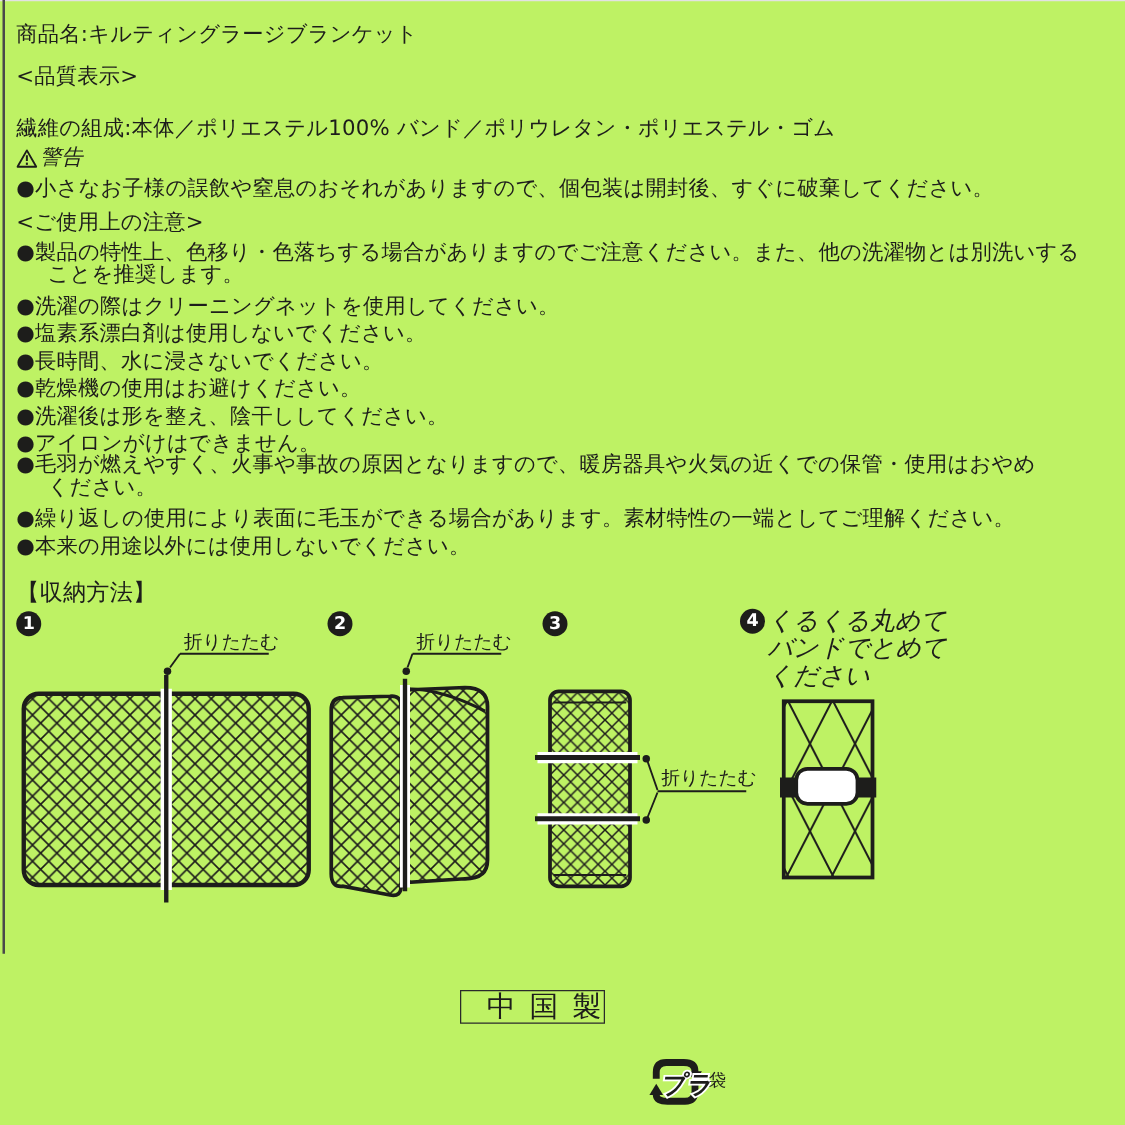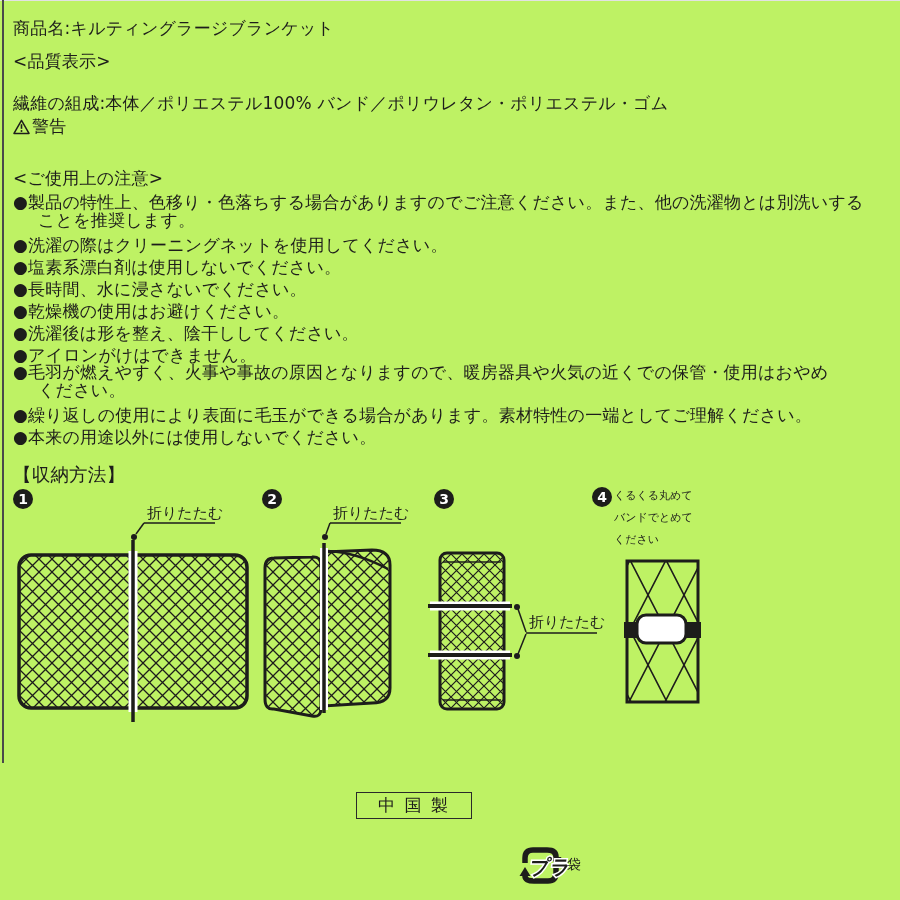--- a/index.html
+++ b/index.html
@@ -2,28 +2,28 @@
 <html><head>
 <meta charset="utf-8">
 <style>
   html,body{margin:0;padding:0;background:#fff;}
   .page{position:relative;width:900px;height:900px;background:#bef264;overflow:hidden;
         font-family:"DejaVu Sans",sans-serif;color:#1d1d1b;}
   .topline{position:absolute;left:0;top:0;width:900px;height:1px;background:#e2e2e2;}
   .leftline{position:absolute;left:2px;top:0;width:2px;height:763px;background:#4a4a4a;}
   .ln{position:absolute;left:13px;font-size:17px;line-height:19px;white-space:nowrap;letter-spacing:.2px;}
   .indent{left:38px;}
-  .warn-wrap{display:flex;align-items:center;gap:2px;}
+  .warn-wrap{display:flex;align-items:center;gap:2px;font-style:italic;}
   .warn-tri{margin-top:1px;}
   .sec-head{font-size:18.5px;}
   .badge{position:absolute;width:20px;height:20px;border-radius:50%;background:#1d1d1b;color:#fff;
          font-size:14px;font-weight:bold;text-align:center;line-height:20px;}
-  .cap{position:absolute;font-size:11px;line-height:20px;white-space:nowrap;}
-  .origin-box{position:absolute;left:356px;top:792px;width:114px;height:25px;border:1.5px solid #2a2a2a;
-              display:flex;align-items:center;justify-content:center;font-size:17px;letter-spacing:2px;}
+  .cap{position:absolute;font-size:20px;line-height:20px;white-space:nowrap;font-style:italic;}
+  .origin-box{position:absolute;left:368px;top:792px;width:114px;height:25px;border:1.5px solid #2a2a2a;
+              display:flex;align-items:center;justify-content:flex-end;font-size:23px;letter-spacing:2px;}
   .fukuro{position:absolute;left:567px;top:856px;font-size:14px;}
   svg{position:absolute;}
   svg text{font-family:"DejaVu Sans",sans-serif;}
 </style>
 </head>
 <body>
 
 <div class="page">
   <div class="topline"></div>
   <div class="leftline"></div>
@@ -33,20 +33,21 @@
   <div class="ln" style="top:94px">繊維の組成:本体／ポリエステル100% バンド／ポリウレタン・ポリエステル・ゴム</div>
 
   <div class="ln warn-wrap" style="top:117px">
     <svg class="warn-tri" width="17" height="16" viewBox="0 0 17 16" style="position:static">
       <path d="M8.5 1.3 L16 14.4 L1 14.4 Z" fill="none" stroke="#1d1d1b" stroke-width="1.5" stroke-linejoin="round"></path>
       <rect x="7.7" y="5.2" width="1.6" height="4.6" fill="#1d1d1b"></rect>
       <rect x="7.7" y="11.1" width="1.6" height="1.8" fill="#1d1d1b"></rect>
     </svg>
     <span>警告</span>
   </div>
+  <div class="ln" style="top:142px">●小さなお子様の誤飲や窒息のおそれがありますので、個包装は開封後、すぐに破棄してください。</div>
 
   <div class="ln" style="top:169px">&lt;ご使用上の注意&gt;</div>
   <div class="ln" style="top:193px">●製品の特性上、色移り・色落ちする場合がありますのでご注意ください。また、他の洗濯物とは別洗いする</div>
   <div class="ln indent" style="top:211px">ことを推奨します。</div>
   <div class="ln" style="top:236px">●洗濯の際はクリーニングネットを使用してください。</div>
   <div class="ln" style="top:258px">●塩素系漂白剤は使用しないでください。</div>
   <div class="ln" style="top:302px">●乾燥機の使用はお避けください。</div>
   <div class="ln" style="top:280px">●長時間、水に浸さないでください。</div>
   <div class="ln" style="top:324px">●洗濯後は形を整え、陰干ししてください。</div>
   <div class="ln" style="top:363px">●毛羽が燃えやすく、火事や事故の原因となりますので、暖房器具や火気の近くでの保管・使用はおやめ</div>

